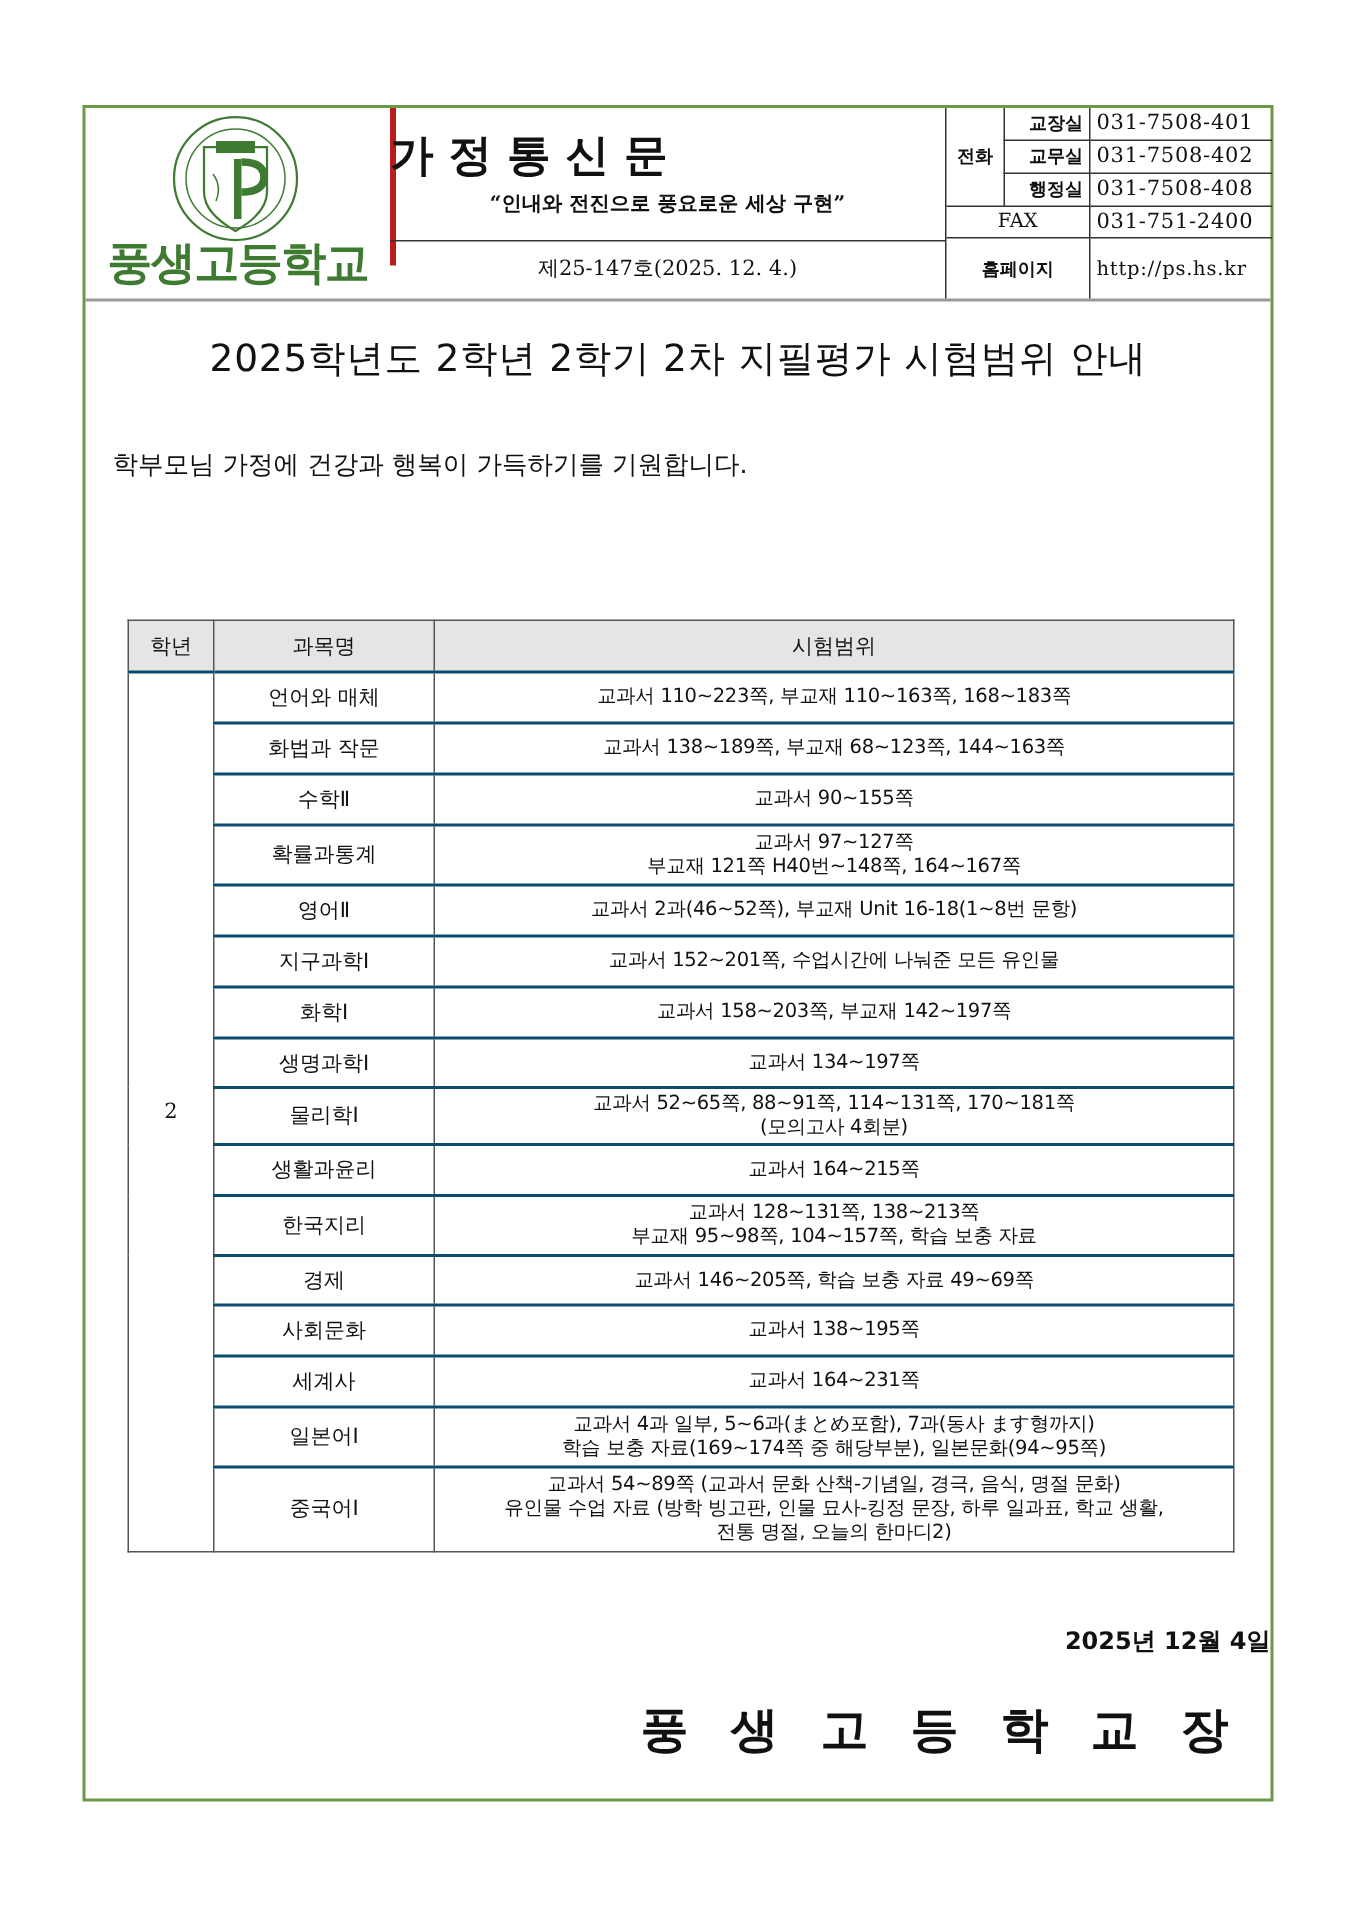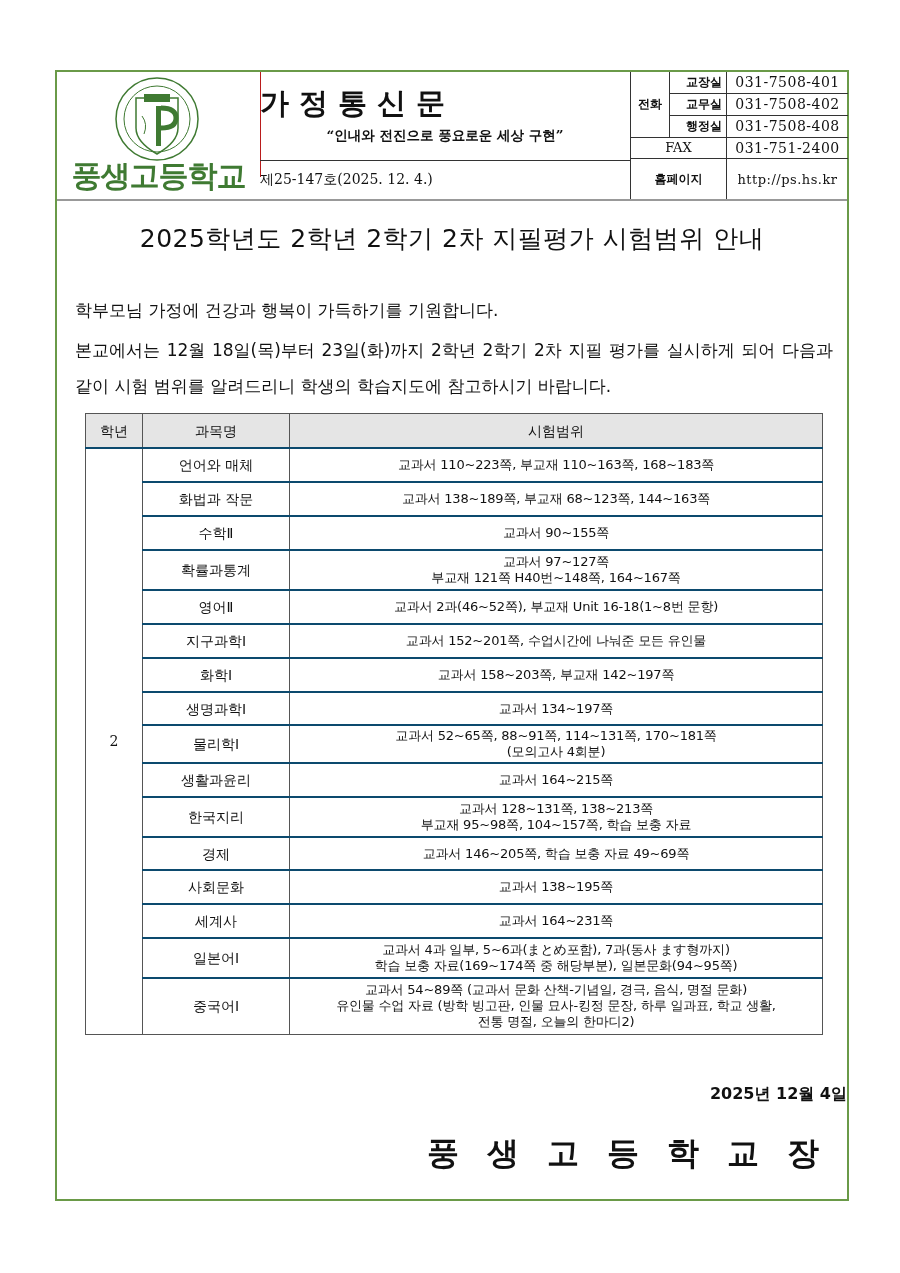--- a/index.html
+++ b/index.html
@@ -3,32 +3,32 @@
 <meta charset="utf-8">
 <style>
   html, body { margin: 0; padding: 0; background: #ffffff; }
   body { width: 900px; height: 1273px; position: relative; font-family: "DejaVu Serif", "Liberation Serif", serif; color: #111; }
   .page-frame {
     position: absolute; left: 55px; top: 70px; width: 794px; height: 1131px;
     border: 2px solid #6a9a48; box-sizing: border-box;
   }
   
   .header { position: absolute; left: 0; top: 0; width: 790px; height: 127px; border-bottom: 2px solid #999; }
-  .logo-cell { position: absolute; left: 0; top: 0; width: 203px; height: 105px; border-right: 1px solid #b91c1c; }
+  .logo-cell { position: absolute; left: 0; top: 0; width: 203px; height: 105px; border-right: 4px solid #b91c1c; }
   .emblem { position: absolute; left: 57px; top: 4px; width: 86px; height: 86px; }
   .school-name { position: absolute; left: 0; top: 86px; width: 203px; text-align: center; font-family: "DejaVu Sans", sans-serif; font-weight: bold; font-size: 30px; color: #3f7a32; letter-spacing: -1px; line-height: 36px; }
   .title-cell { position: absolute; left: 203px; top: 0; width: 370px; height: 88px; border-bottom: 1px solid #333; }
   .newsletter-title { position: absolute; left: 0; top: 12px; width: 370px; text-align: left; font-family: Liberation Serif, serif; font-weight: bold; font-size: 29px; letter-spacing: 10px; }
   .motto { position: absolute; left: 0; top: 55px; width: 370px; text-align: center; font-size: 13.5px; font-weight: bold; }
-  .issue-cell { position: absolute; left: 203px; top: 88px; width: 370px; height: 39px; text-align: left; line-height: 39px; font-size: 14px; }
+  .issue-cell { position: absolute; left: 203px; top: 88px; width: 370px; height: 39px; text-align: center; line-height: 39px; font-size: 14px; }
   .contact-table { position: absolute; left: 573px; top: 0; width: 217px; height: 127px; border-left: 1px solid #333; }
   .contact-table table { border-collapse: collapse; width: 217px; height: 127px; font-size: 13px; }
   .contact-table td { border: 1px solid #333; padding: 0 4px; height: 20px; }
   .contact-table tr:first-child td { border-top: none; }
-  .contact-table td:last-child { border-right: none; font-size: 14px; letter-spacing: 0.5px; text-align: center; }
+  .contact-table td:last-child { border-right: none; font-size: 14px; letter-spacing: 0.5px; }
   .ct-label-phone { width: 30px; text-align: center; font-weight: bold; font-family: "DejaVu Sans", sans-serif; font-size: 12px; border-left: none !important; }
   .ct-room { width: 48px; text-align: right; font-weight: bold; font-family: "DejaVu Sans", sans-serif; font-size: 12px; }
   .ct-fax { text-align: center; border-left: none !important; }
   .ct-home { text-align: center; font-weight: bold; font-family: "DejaVu Sans", sans-serif; font-size: 12px; border-left: none !important; border-bottom: none !important; height: 38px !important; }
   .ct-url { border-bottom: none !important; font-size: 13px !important; }
 
   
   .doc-title { position: absolute; left: 0; top: 150px; width: 790px; text-align: center; font-family: "DejaVu Sans", sans-serif; font-size: 25px; letter-spacing: 0.5px; }
   .intro { position: absolute; left: 14px; top: 216px; width: 766px; font-family: "DejaVu Sans", sans-serif; font-size: 17px; line-height: 36px; text-align: justify; }
   .intro p { margin: 4px; }
@@ -96,21 +96,20 @@
         </tr>
       </tbody>
         </table>
     </div>
   </div>
 
   <div class="doc-title">2025학년도 2학년 2학기 2차 지필평가 시험범위 안내</div>
 
   <div class="intro">
     <p>학부모님 가정에 건강과 행복이 가득하기를 기원합니다.</p>
-    <p>본교에서는 12월 18일(목)부터 23일(화)까지 2학년 2학기 2차 지필 평가를 실시하게 되어 다음과 같이 시험 범위를 알려드리니 학생의 학습지도에 참고하시기 바랍니다.</p>
   </div>
 
   <table class="exam-table">
     <thead>
       <tr>
         <th class="grade">학년</th>
         <th class="subject">과목명</th>
         <th>시험범위</th>
       </tr>
     </thead>

